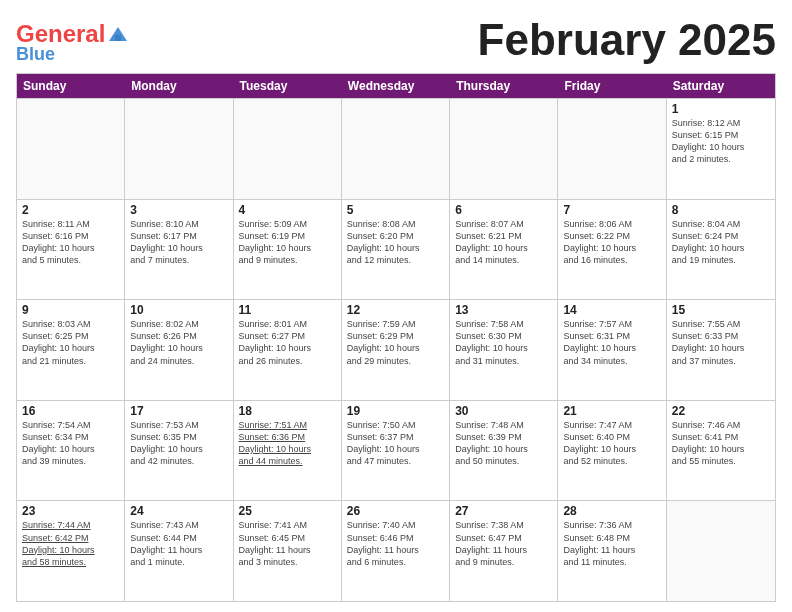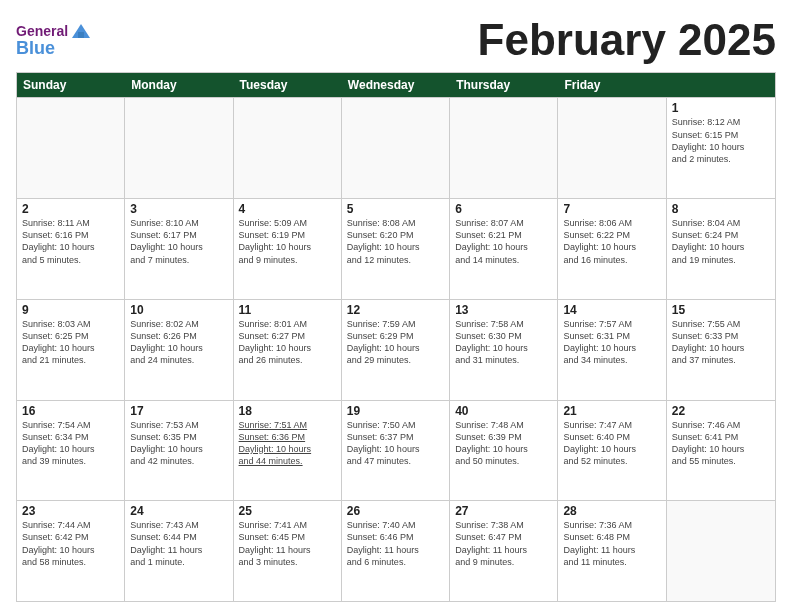--- a/index.html
+++ b/index.html
@@ -22,23 +22,23 @@
       align-items: flex-start;
       justify-content: space-between;
       margin-bottom: 8px;
     }
     .logo {
       display: flex;
       align-items: center;
       margin-top: 4px;
     }
     .logo-text-general {
-      font-size: 14px;
-      font-weight: bold;
-      color: #701a75;
+      font-size: 24px;
+      font-weight: bold;
+      color: #ef4444;
     }
     .logo-text-blue {
       font-size: 18px;
       font-weight: bold;
       color: #4a90d9;
     }
     .logo-icon {
       width: 22px;
       height: 22px;
       margin-left: 2px;
@@ -59,21 +59,21 @@
     }
     .calendar {
       flex: 1;
       display: flex;
       flex-direction: column;
       border: 1px solid #ccc;
     }
     .cal-header-row {
       display: grid;
       grid-template-columns: repeat(7, 1fr);
-      background: #14532d;
+      background: #701a75;
     }
     .cal-header-cell {
       color: #fff;
       font-size: 12px;
       font-weight: bold;
       padding: 5px 6px;
       text-align: left;
     }
     .cal-body {
       flex: 1;
@@ -136,20 +136,21 @@
   </div>
 
   <div class="calendar">
     <div class="cal-header-row">
       <div class="cal-header-cell">Sunday</div>
       <div class="cal-header-cell">Monday</div>
       <div class="cal-header-cell">Tuesday</div>
       <div class="cal-header-cell">Wednesday</div>
       <div class="cal-header-cell">Thursday</div>
       <div class="cal-header-cell">Friday</div>
+      <div class="cal-header-cell">Saturday</div>
     </div>
     <div class="cal-body" id="cal-body">
     <div class="cal-row">
           <div class="cal-cell empty"></div>
           <div class="cal-cell empty"></div>
           <div class="cal-cell empty"></div>
           <div class="cal-cell empty"></div>
           <div class="cal-cell empty"></div>
           <div class="cal-cell empty"></div>
           <div class="cal-cell">
@@ -285,21 +286,21 @@
 and 44 minutes.</div>
           </div>
           <div class="cal-cell">
             <span class="day-num">19</span>
             <div class="day-info" style="white-space: pre-line;">Sunrise: 7:50 AM
 Sunset: 6:37 PM
 Daylight: 10 hours
 and 47 minutes.</div>
           </div>
           <div class="cal-cell">
-            <span class="day-num">40</span>
+            <span class="day-num">30</span>
             <div class="day-info" style="white-space: pre-line;">Sunrise: 7:48 AM
 Sunset: 6:39 PM
 Daylight: 10 hours
 and 50 minutes.</div>
           </div>
           <div class="cal-cell">
             <span class="day-num">21</span>
             <div class="day-info" style="white-space: pre-line;">Sunrise: 7:47 AM
 Sunset: 6:40 PM
 Daylight: 10 hours
@@ -309,21 +310,21 @@
             <span class="day-num">22</span>
             <div class="day-info" style="white-space: pre-line;">Sunrise: 7:46 AM
 Sunset: 6:41 PM
 Daylight: 10 hours
 and 55 minutes.</div>
           </div>
         </div>
         <div class="cal-row">
           <div class="cal-cell">
             <span class="day-num">23</span>
-            <div class="day-info" style="white-space: pre-line;">Sunrise: 7:44 AM
+            <div class="day-info" style="white-space: pre-line; text-decoration: underline;">Sunrise: 7:44 AM
 Sunset: 6:42 PM
 Daylight: 10 hours
 and 58 minutes.</div>
           </div>
           <div class="cal-cell">
             <span class="day-num">24</span>
             <div class="day-info" style="white-space: pre-line;">Sunrise: 7:43 AM
 Sunset: 6:44 PM
 Daylight: 11 hours
 and 1 minute.</div>

